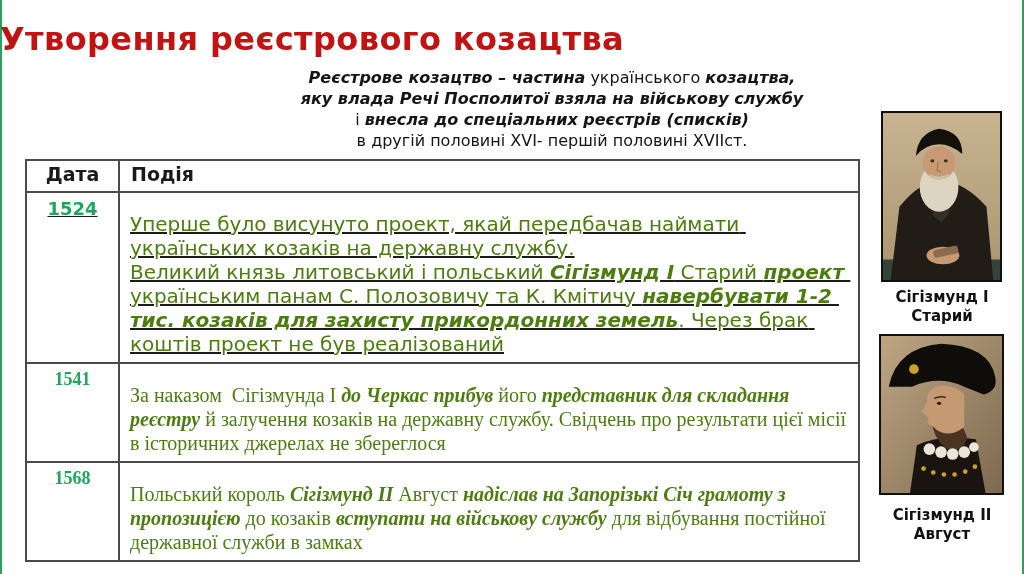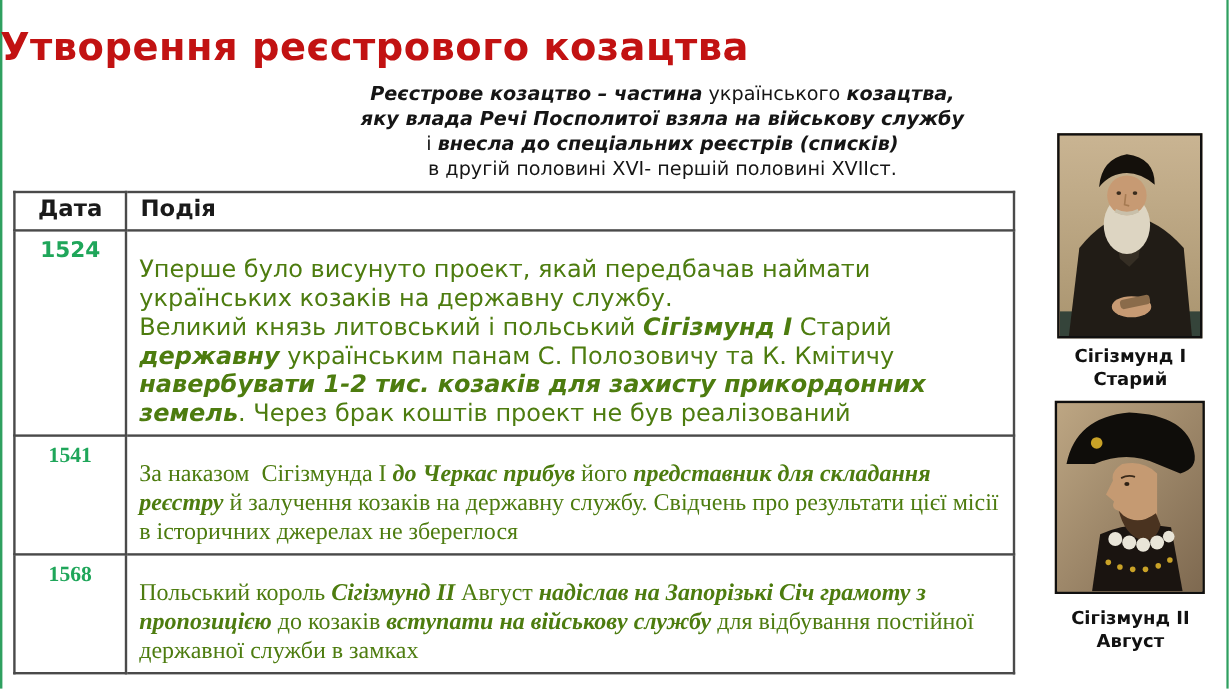--- a/index.html
+++ b/index.html
@@ -24,39 +24,39 @@
     font-size:32px;font-weight:bold;color:var(--title-red);letter-spacing:.4px;
   }
 
   .intro{
     position:absolute;top:67px;left:0;width:1016px;text-align:center;
     font-size:16px;line-height:21px;color:#151515;margin-left:44px;
   }
   .intro .bi{font-weight:bold;font-style:italic;}
 
   table.tbl{
-    position:absolute;left:11px;top:159px;width:833px;
+    position:absolute;left:25px;top:159px;width:833px;
     border-collapse:collapse;table-layout:fixed;
   }
   .tbl th,.tbl td{border:2px solid var(--border-gray);vertical-align:top;}
   .col-date{width:93px;}
   .col-event{width:740px;}
   .tbl th{font-size:19px;color:#1a1a1a;height:27px;padding:2px 0 1px 0;}
   th.h-date{text-align:center;}
   th.h-event{text-align:left;padding-left:11px;}
   td.year{
     text-align:center;font-weight:bold;color:var(--year-green);
     font-size:18px;padding-top:5px;
   }
   td.event{
     font-size:20px;line-height:24px;padding:19px 8px 6px 10px;
     white-space:pre-wrap;color:#4d7c0f;
   }
   td.event .bi{font-weight:bold;font-style:italic;}
-  tr.row-1524{height:147px;}
+  tr.row-1524{height:147px;text-decoration:underline;}
   tr.row-1541{height:80px;font-family:Liberation Serif, serif;}
   tr.row-1568{height:85px;font-family:Liberation Serif, serif;}
 
   .portrait{
     position:absolute;box-sizing:border-box;border:2px solid #101010;
     background:#b9a07c;overflow:hidden;
   }
   .portrait svg{display:block;width:100%;height:100%;}
   .portrait-1{left:881px;top:111px;width:121px;height:171px;}
   .portrait-2{left:879px;top:334px;width:125px;height:161px;}
@@ -90,21 +90,21 @@
         <col class="col-event">
       </colgroup>
     <tbody>
         <tr>
       <th class="h-date">Дата</th>
       <th class="h-event">Подія</th>
     </tr>
     <tr class="row-1524">
       <td class="year">1524</td>
       <td class="event"><span>Уперше було висунуто проект, якай передбачав наймати українських козаків на державну службу.
-Великий князь литовський і польський </span><span class="bi">Сігізмунд I</span><span> Старий </span><span class="bi">державну</span><span> українським панам С. Полозовичу та К. Кмітичу </span><span class="bi">навербувати 1-2 тис. козаків для захисту прикордонних земель</span><span>. Через брак коштів проект не був реалізований</span></td>
+Великий князь литовський і польський </span><span class="bi">Сігізмунд I</span><span> Старий </span><span class="bi">проект</span><span> українським панам С. Полозовичу та К. Кмітичу </span><span class="bi">навербувати 1-2 тис. козаків для захисту прикордонних земель</span><span>. Через брак коштів проект не був реалізований</span></td>
     </tr>
     <tr class="row-1541">
       <td class="year">1541</td>
       <td class="event"><span>За наказом  Сігізмунда I </span><span class="bi">до Черкас прибув</span><span> його </span><span class="bi">представник для складання реєстру</span><span> й залучення козаків на державну службу. Свідчень про результати цієї місії в історичних джерелах не збереглося</span></td>
     </tr>
     <tr class="row-1568">
       <td class="year">1568</td>
       <td class="event"><span>Польський король </span><span class="bi">Сігізмунд II</span><span> Август </span><span class="bi">надіслав на Запорізькі Січ грамоту з пропозицією</span><span> до козаків </span><span class="bi">вступати на військову службу</span><span> для відбування постійної державної служби в замках</span></td>
     </tr>
   </tbody>

